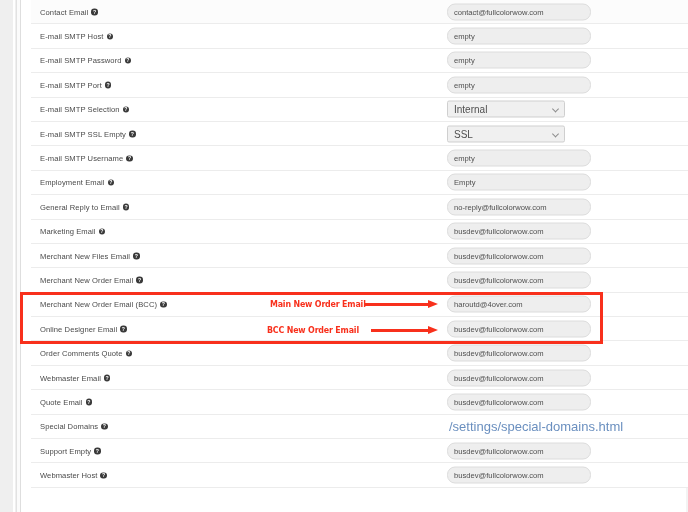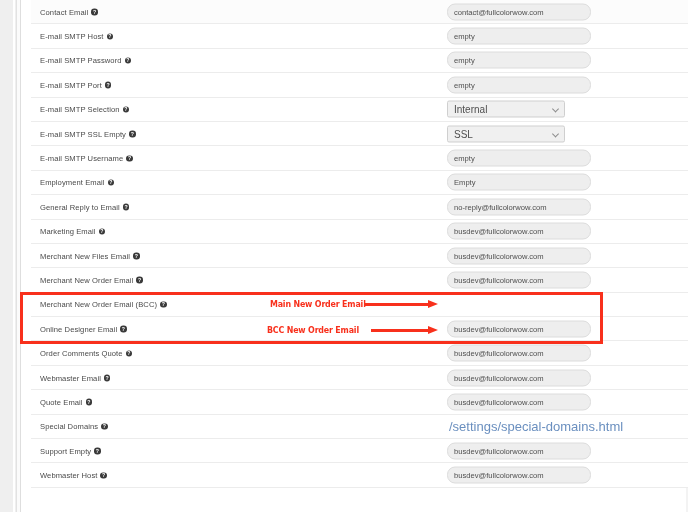--- a/index.html
+++ b/index.html
@@ -294,20 +294,23 @@
         </div>
       </div>
       <div class="row">
         <div class="label"><span>Merchant New Order Email</span><span class="help-icon"></span></div>
         <div class="field-wrap">
           <div class="textfield">busdev@fullcolorwow.com</div>
         </div>
       </div>
       <div class="row">
         <div class="label"><span>Merchant New Order Email (BCC)</span><span class="help-icon"></span></div>
+        <div class="field-wrap">
+          <div class="textfield">haroutd@4over.com</div>
+        </div>
       </div>
       <div class="row">
         <div class="label"><span>Online Designer Email</span><span class="help-icon"></span></div>
         <div class="field-wrap">
           <div class="textfield">busdev@fullcolorwow.com</div>
         </div>
       </div>
       <div class="row">
         <div class="label"><span>Order Comments Quote</span><span class="help-icon"></span></div>
         <div class="field-wrap">

